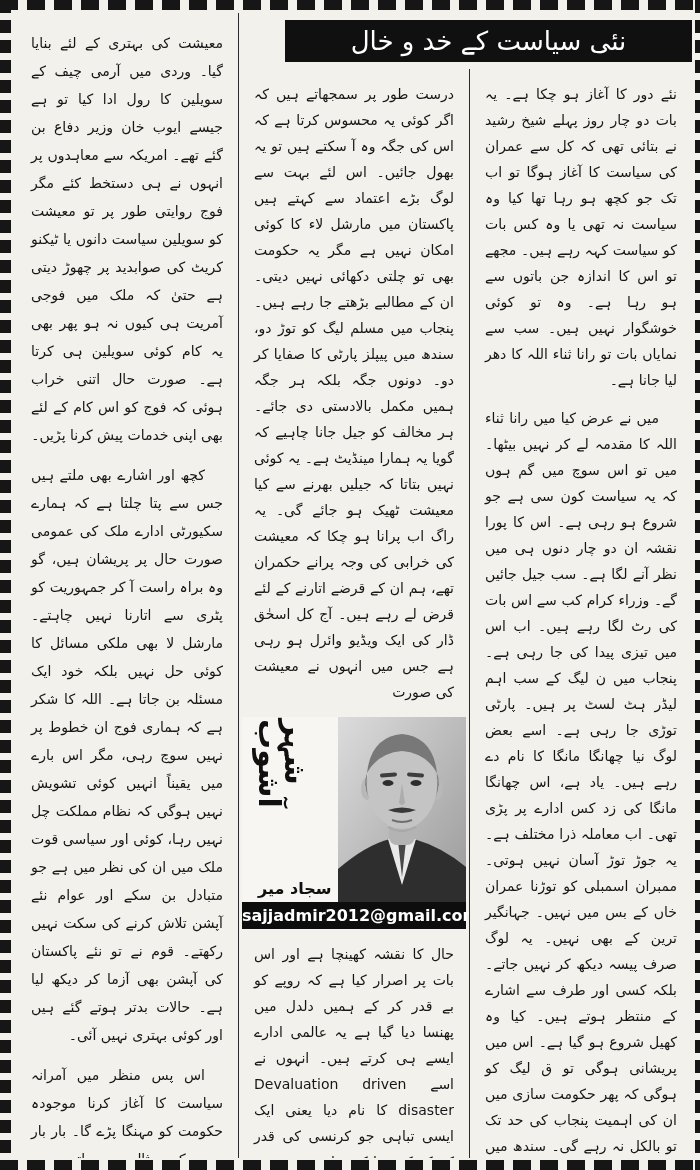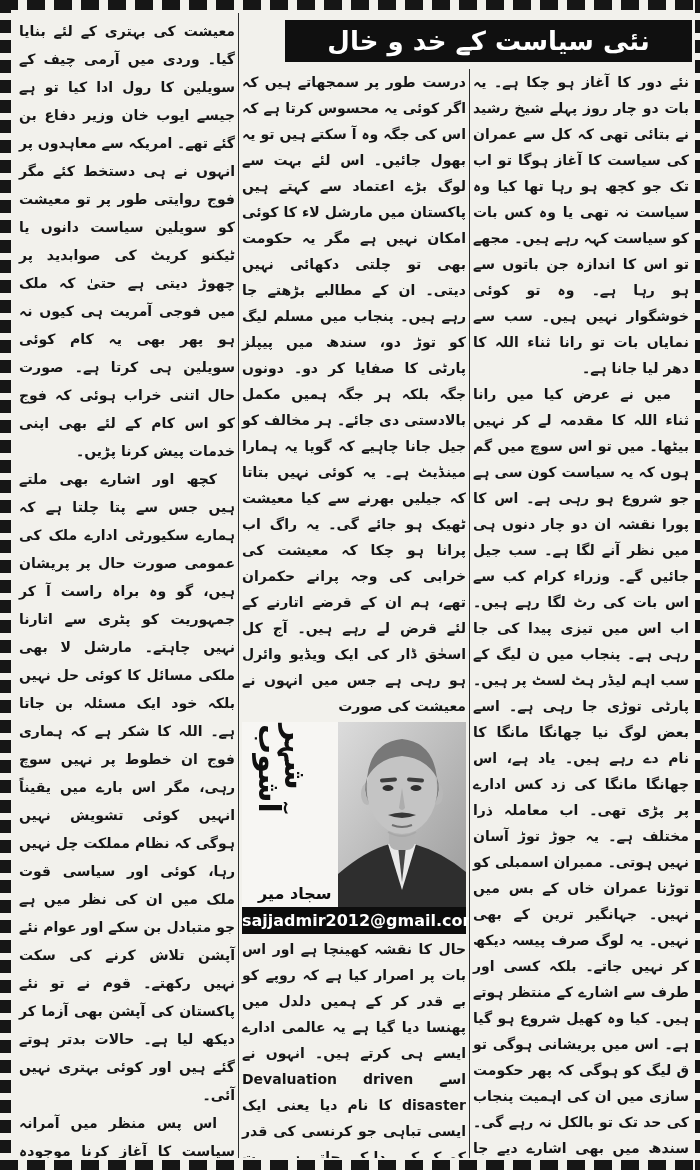--- a/index.html
+++ b/index.html
@@ -35,34 +35,34 @@
     grid-column:1 / 4;grid-row:1;
     padding:7px 0 7px 0;
   }
   .banner{
     background:#101010;
     height:42px;
     margin-inline-end:46px;
     display:flex;align-items:center;justify-content:center;
   }
   .banner h1{
-    margin:0;color:#ffffff;font-size:26px;font-weight:bold;line-height:1;
+    margin:0;color:#ffffff;font-size:26px;font-weight:normal;line-height:1;
     font-family:"DejaVu Sans",sans-serif;
   }
   .vdiv{background:#2b2b2b;width:1px;}
   .vdiv-inner{grid-column:2;grid-row:2;}
   .vdiv-full{grid-column:4;grid-row:1 / 3;}
 
   .col{
     grid-row:2;overflow:hidden;
     text-align:justify;text-justify:inter-word;
     font-size:14px;line-height:26px;
     padding:0 3px;
   }
-  .col p{margin:0;font-weight:bold;}
+  .col p{margin:12px;}
   .col p.indent{text-indent:18px;}
   .col-right{grid-column:1;}
   .col-middle{grid-column:3;}
   .col-left{grid-column:5;grid-row:1 / 3;line-height:28px;padding-top:4px;}
 
   
   .byline-block{
     position:relative;height:185px;margin:3px 0 0 0;direction:ltr;
     background:#f7f6f3;
   }

